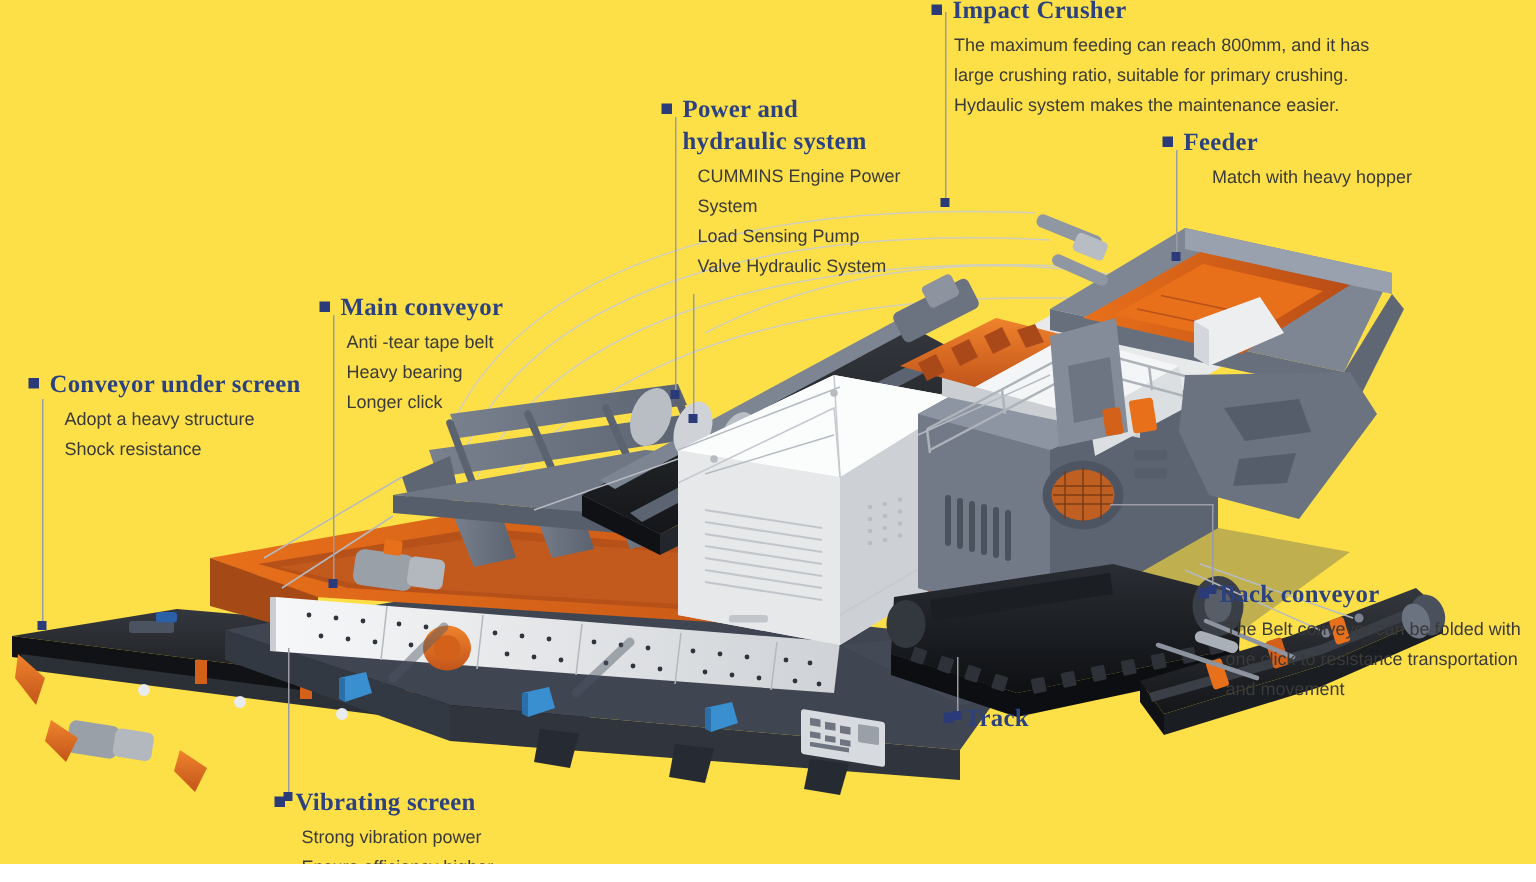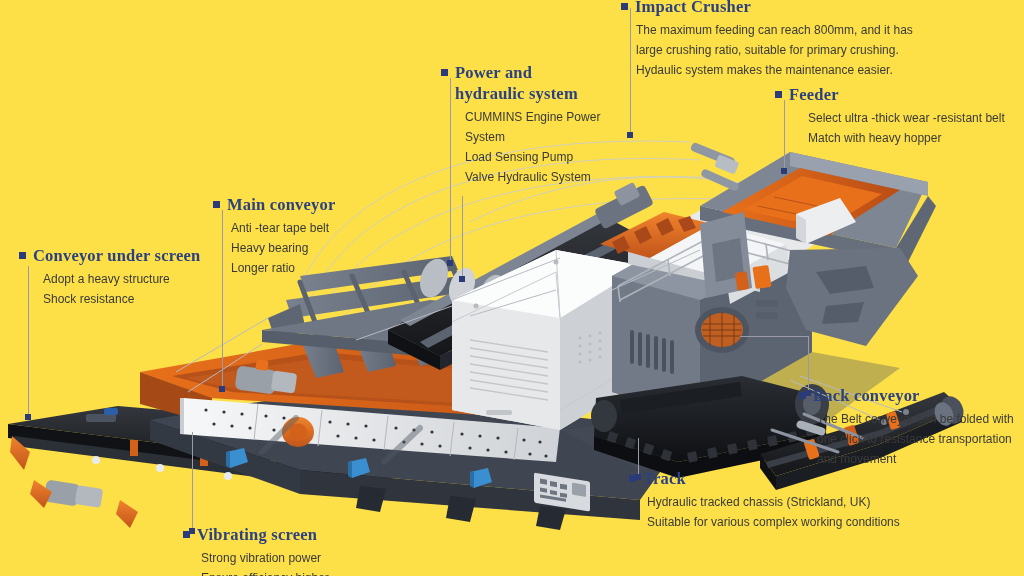--- a/index.html
+++ b/index.html
@@ -525,21 +525,20 @@
       <div>Hydaulic system makes the maintenance easier.</div>
     </div>
   </div>
 
   <div class="callout" style="left:775px;top:84px;">
     <div class="co-head">
       <span class="bullet"></span>
       <span class="co-title">Feeder</span>
     </div>
     <div class="co-body" style="margin-left:33px;margin-top:4px;">
-      <div>Select ultra -thick wear -resistant belt</div>
       <div>Match with heavy hopper</div>
     </div>
   </div>
 
   <div class="callout" style="left:441px;top:62px;width:170px;">
     <div class="co-head">
       <span class="bullet"></span>
       <span class="co-title" style="max-width:150px;">Power and hydraulic system</span>
     </div>
     <div class="co-body" style="margin-left:24px;margin-top:4px;">
@@ -551,21 +550,21 @@
   </div>
 
   <div class="callout" style="left:213px;top:194px;">
     <div class="co-head">
       <span class="bullet"></span>
       <span class="co-title">Main conveyor</span>
     </div>
     <div class="co-body" style="margin-left:18px;margin-top:4px;">
       <div>Anti -tear tape belt</div>
       <div>Heavy bearing</div>
-      <div>Longer ratio</div>
+      <div>Longer click</div>
     </div>
   </div>
 
   <div class="callout" style="left:19px;top:245px;">
     <div class="co-head">
       <span class="bullet"></span>
       <span class="co-title">Conveyor under screen</span>
     </div>
     <div class="co-body" style="margin-left:24px;margin-top:4px;">
       <div>Adopt a heavy structure</div>
@@ -583,24 +582,20 @@
       <div>one click to resistance transportation</div>
       <div>and movement</div>
     </div>
   </div>
 
   <div class="callout" style="left:629px;top:468px;">
     <div class="co-head">
       <span class="bullet"></span>
       <span class="co-title">Track</span>
     </div>
-    <div class="co-body" style="margin-left:18px;margin-top:4px;">
-      <div>Hydraulic tracked chassis (Strickland, UK)</div>
-      <div>Suitable for various complex working conditions</div>
-    </div>
   </div>
 
   <div class="callout" style="left:183px;top:524px;">
     <div class="co-head">
       <span class="bullet"></span>
       <span class="co-title">Vibrating screen</span>
     </div>
     <div class="co-body" style="margin-left:18px;margin-top:4px;">
       <div>Strong vibration power</div>
       <div>Ensure efficiency higher</div>

